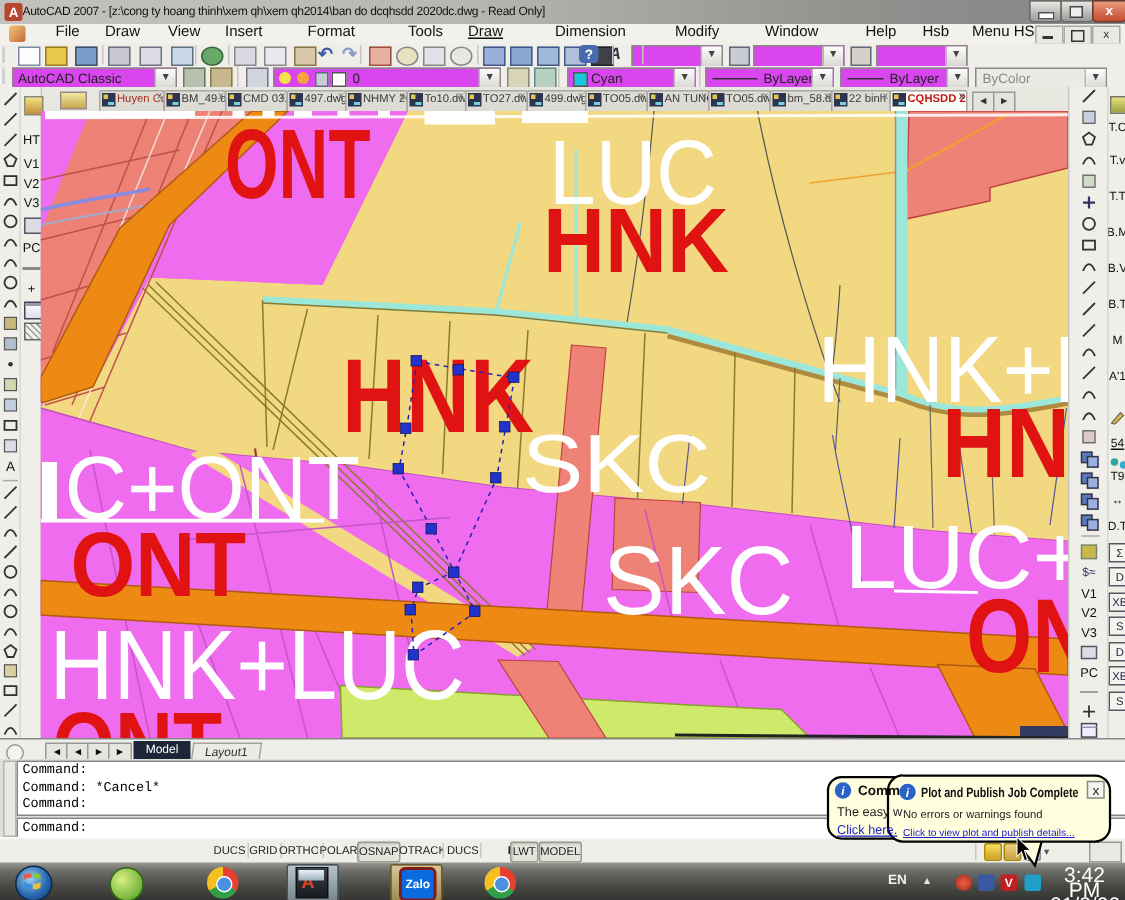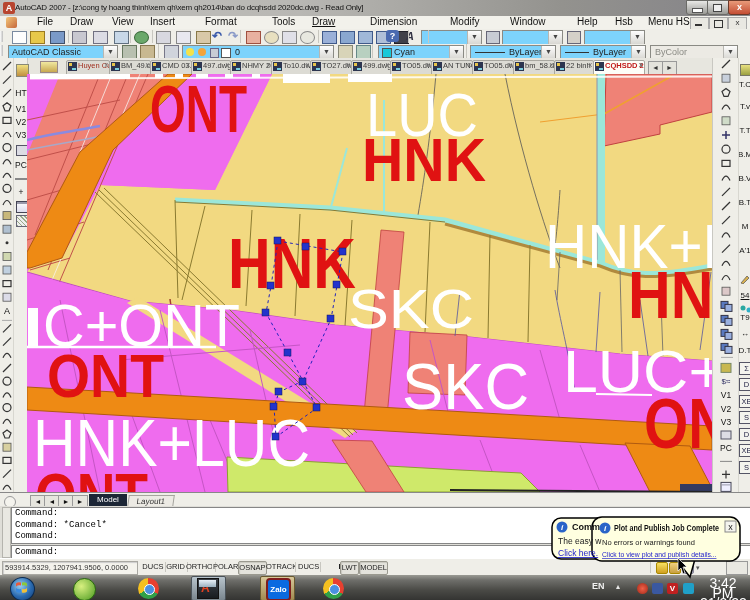--- a/index.html
+++ b/index.html
@@ -1,18 +1,18 @@
 <!DOCTYPE html>
 <html><head>
 <meta charset="utf-8">
 <style>
 html,body{margin:0;padding:0;}
 #page{position:relative;width:750px;height:600px;overflow:hidden;background:#efeee8;font-family:"Liberation Sans",sans-serif;}
 .abs{position:absolute;}
-.combo{position:absolute;background:#7dd3fc;border:1px solid #8a8a84;height:13px;font-size:9px;color:#222;}
+.combo{position:absolute;background:#d946ef;border:1px solid #8a8a84;height:13px;font-size:9px;color:#222;}
 .combo .da{position:absolute;right:0;top:0;width:13px;height:100%;background:linear-gradient(#fdfdfd,#d8d7d2);border-left:1px solid #b8b7b2;color:#444;font-size:7px;text-align:center;line-height:12px;}
 .sbtn{position:absolute;top:2px;height:12px;font-size:7.5px;color:#222;text-align:center;line-height:12px;white-space:nowrap;overflow:hidden;}
 .press{border:1px solid #9a998f;border-radius:2px;background:#e4e3dc;box-shadow:inset 1px 1px 1px #c9c8c0;}
 .vlab{position:absolute;left:0;width:100%;text-align:center;font-size:8.5px;color:#111;}
 .tab{position:absolute;top:2px;height:13px;background:#dcdbd4;border:1px solid #a8a7a0;border-radius:2px 2px 0 0;font-size:7.5px;color:#3a3a3a;white-space:nowrap;overflow:hidden;}
 .dwgico{display:inline-block;width:9px;height:9px;background:#2c3550;margin:1px 1px 0 1px;vertical-align:top;position:relative;}
 .dwgico i{position:absolute;left:1px;top:1px;width:3px;height:3px;background:#e8c54a;}
 .dwgico b{position:absolute;right:1px;bottom:1px;width:4px;height:2px;background:#7ad0e0;}
 </style>
 </head>
@@ -475,21 +475,20 @@
   <div class="abs" style="left:128px;top:2px;width:44px;height:11px;background:#eceae4;border:1px solid #a5a49e;border-bottom:none;font-size:8px;color:#333;text-align:center;line-height:11px;transform:skewX(-8deg);">Layout1</div>
 </div>
 
 <div class="abs" style="left:0;top:506px;width:750px;height:52px;background:#dfded8;">
   <div class="abs" style="left:2px;top:1px;width:7px;height:49px;background:#e9e8e2;border:1px solid #b5b4ae;"></div>
   <div class="abs" style="left:11px;top:1px;width:735px;height:35px;background:#fff;border:1px solid #868686;font-family:'Liberation Mono',monospace;font-size:9px;color:#000;line-height:11.5px;padding-left:3px;">Command:<br>Command: *Cancel*<br>Command:</div>
   <div class="abs" style="left:11px;top:39px;width:735px;height:13px;background:#fff;border:1px solid #868686;font-family:'Liberation Mono',monospace;font-size:9px;color:#000;line-height:12px;padding-left:3px;">Command:</div>
 </div>
 
 <div class="abs" id="statusbar" style="left:0;top:558px;width:750px;height:17px;background:#efeee8;border-top:1px solid #fff;">
-  <div class="abs" style="left:2px;top:2px;width:132px;height:12px;background:#f4f3ed;border:1px solid #a9a8a2;box-shadow:inset 1px 1px 1px #ccc;font-size:7.5px;color:#333;line-height:12px;padding-left:2px;">593914.5329, 1207941.9506, 0.0000</div>
 <div class="sbtn" style="left:142px;width:22px;">DUCS</div>
 <div class="abs" style="left:165px;top:3px;width:1px;height:10px;background:#c8c7c0;"></div>
 <div class="sbtn" style="left:166px;width:19px;">GRID</div>
 <div class="abs" style="left:187px;top:3px;width:1px;height:10px;background:#c8c7c0;"></div>
 <div class="sbtn" style="left:186px;width:26px;">ORTHO</div>
 <div class="abs" style="left:215px;top:3px;width:1px;height:10px;background:#c8c7c0;"></div>
 <div class="sbtn" style="left:213px;width:25px;">POLAR</div>
 <div class="abs" style="left:243px;top:3px;width:1px;height:10px;background:#c8c7c0;"></div>
 <div class="sbtn press" style="left:238px;width:27px;">OSNAP</div>
 <div class="sbtn" style="left:266px;width:30px;">OTRACK</div>

